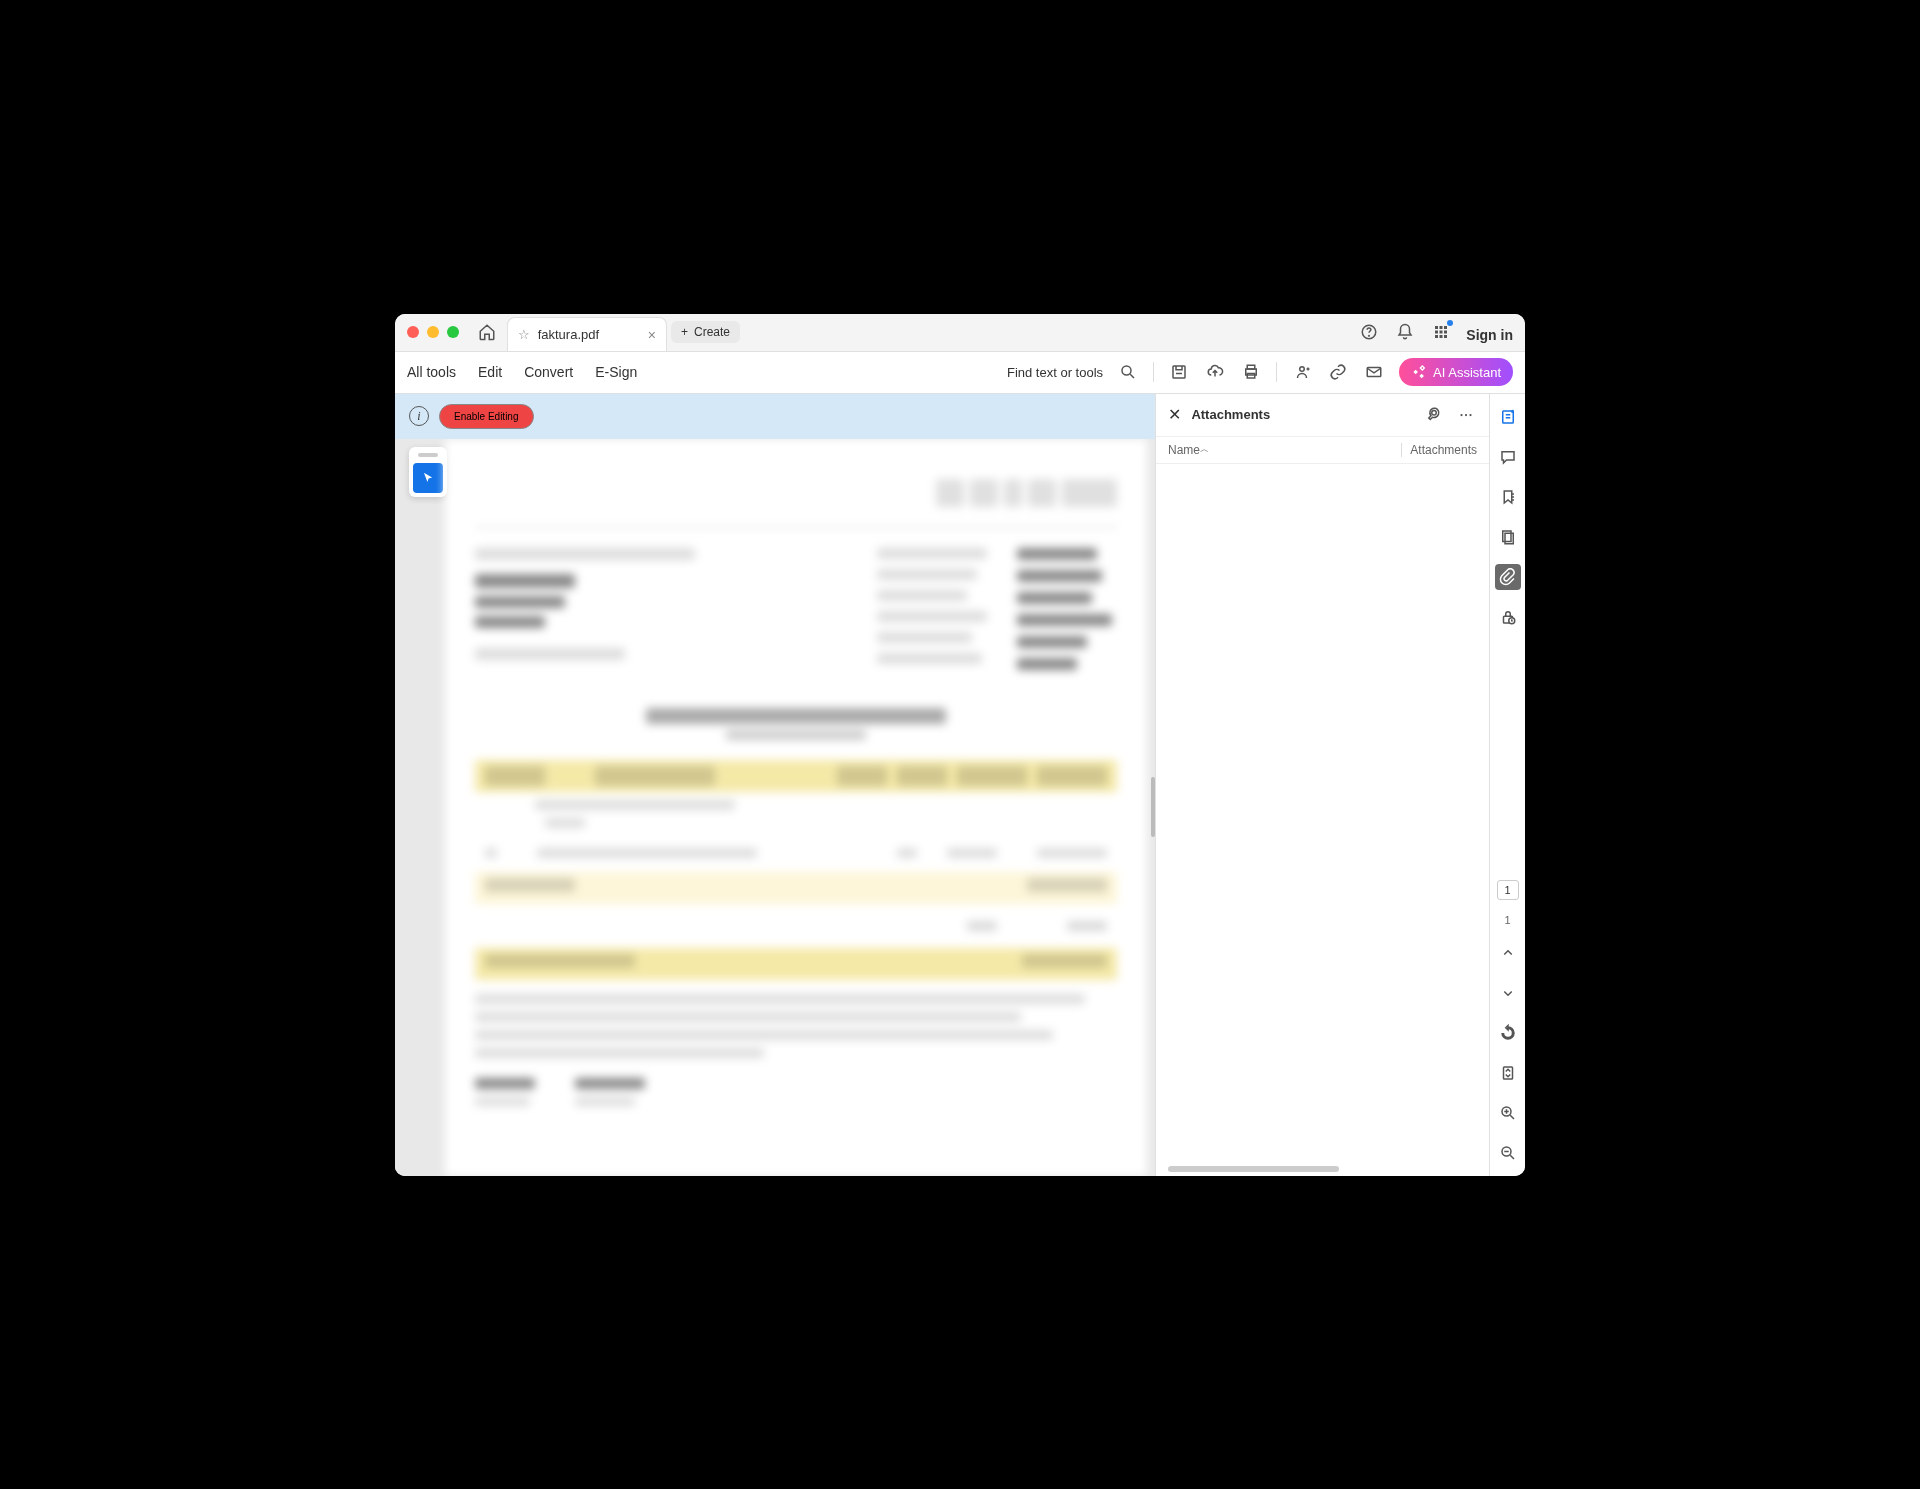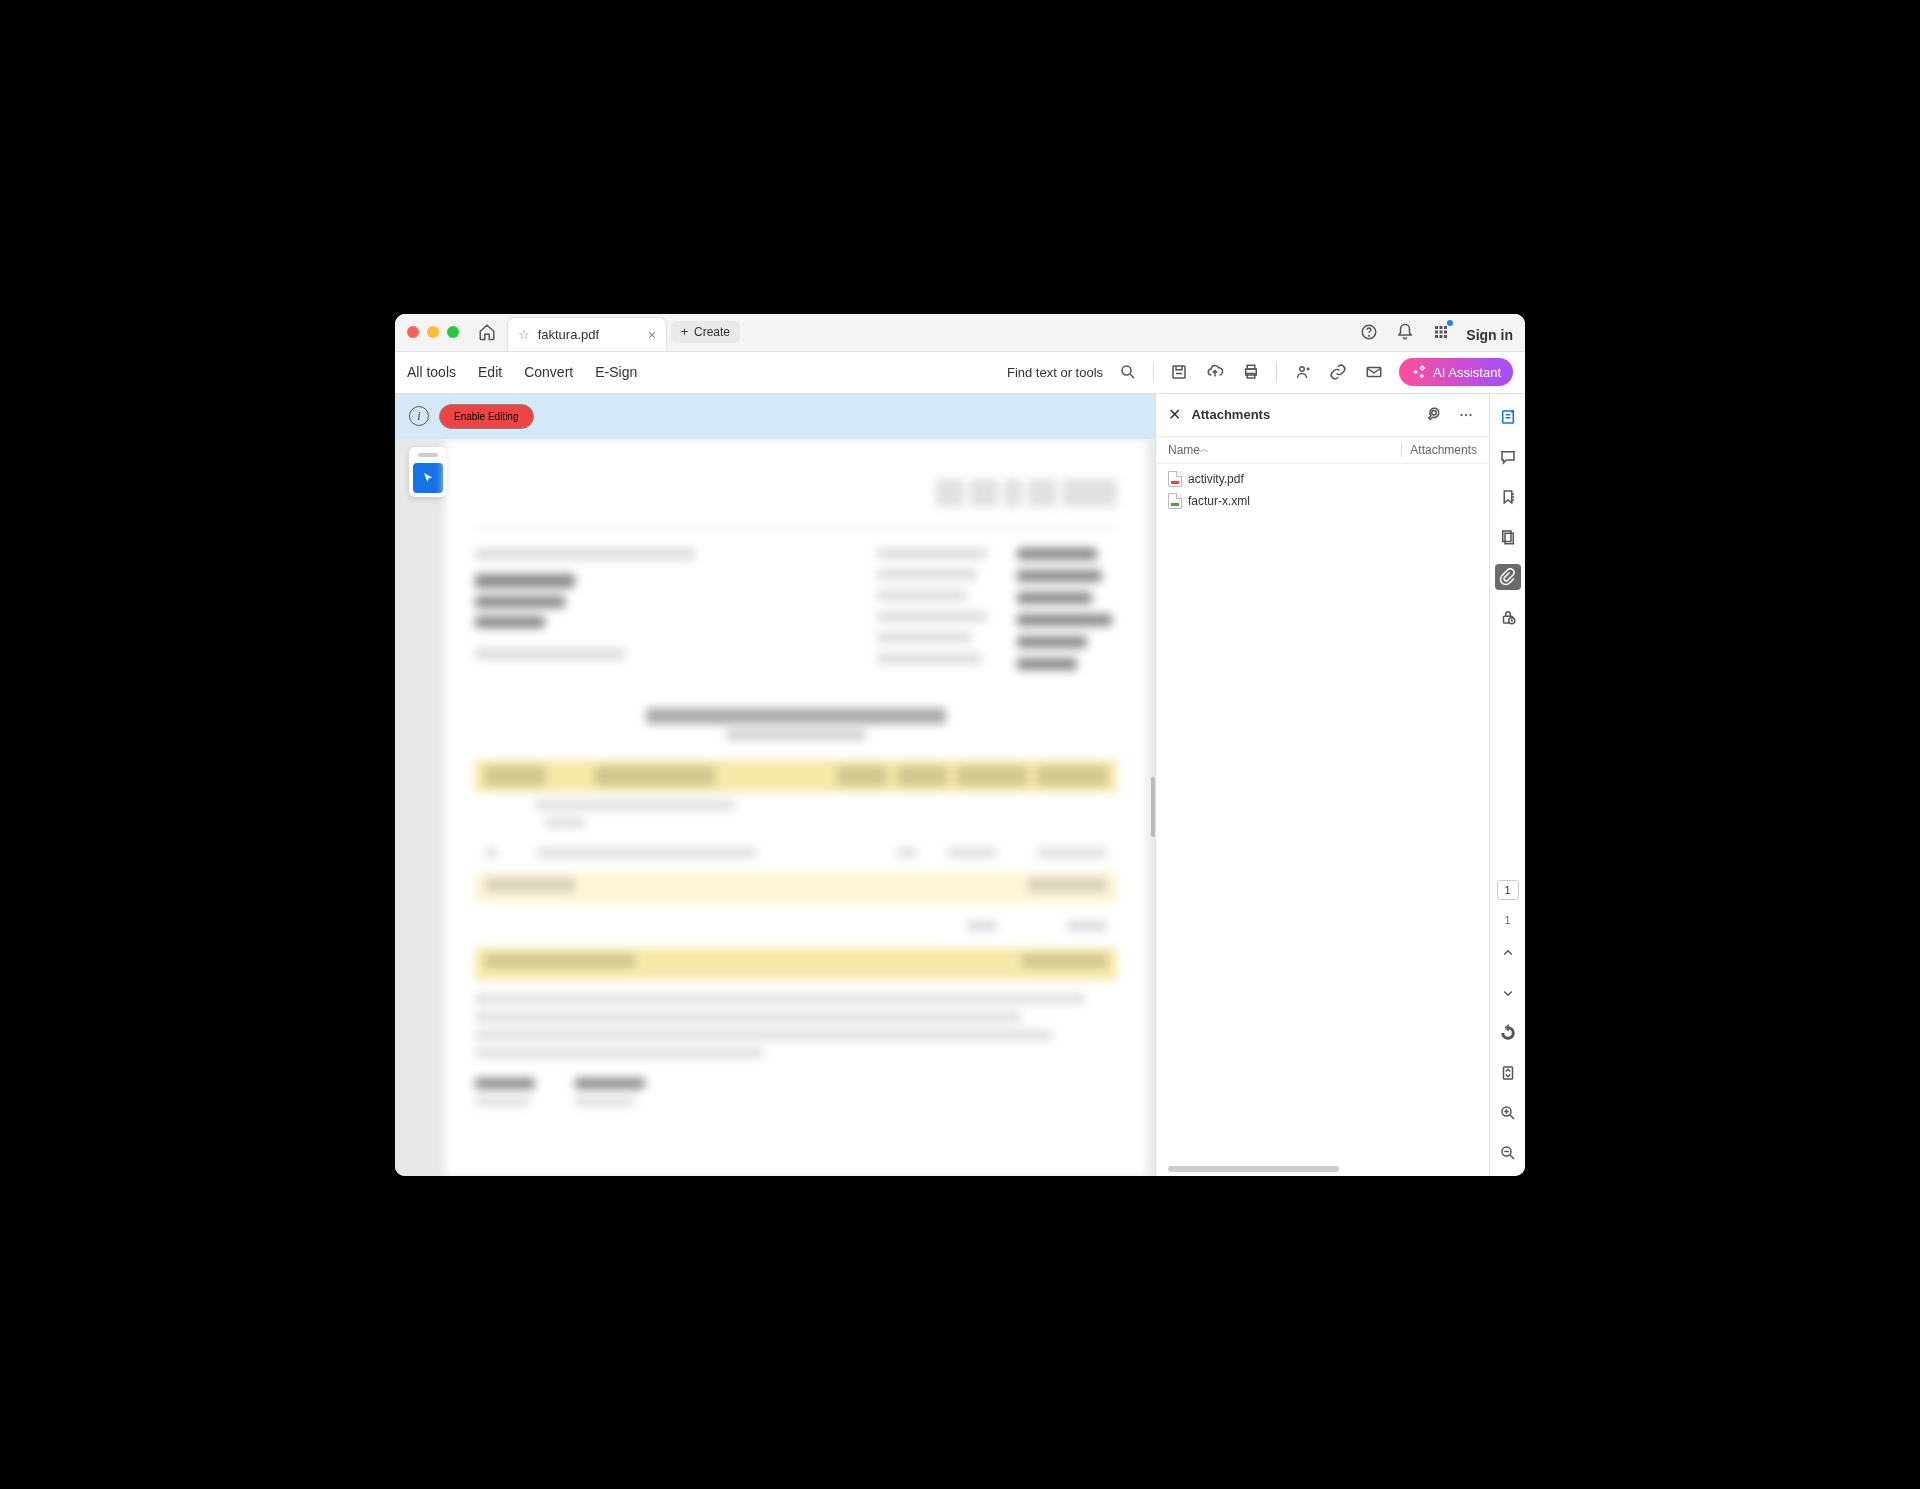--- a/index.html
+++ b/index.html
@@ -341,30 +341,20 @@
         </div>
       </div>
       <div class="panel-cols">
         <div class="col-name">
           <span>Name</span>
           <span class="sort">︿</span>
         </div>
         <div class="col-divider"></div>
         <div>Attachments</div>
       </div>
-      <div class="attach-list" id="attach-list">
-          <div class="attach-item">
-            <div class="file-icon pdf"></div>
-            <span>activity.pdf</span>
-          </div>
-          <div class="attach-item">
-            <div class="file-icon xml"></div>
-            <span>factur-x.xml</span>
-          </div>
-        </div>
       <div class="panel-scrollbar"></div>
     </div>
 
     <div class="rail">
       <div class="rail-btn blue">
           <svg viewBox="0 0 24 24" fill="none" stroke="currentColor" stroke-width="2">
             <rect x="5" y="4" width="14" height="16" rx="1"></rect>
             <path d="M9 9h6M9 13h6"></path>
             <path d="M16 4l3-2 1 3-3 2z" fill="#1473e6" stroke="none"></path>
           </svg>

